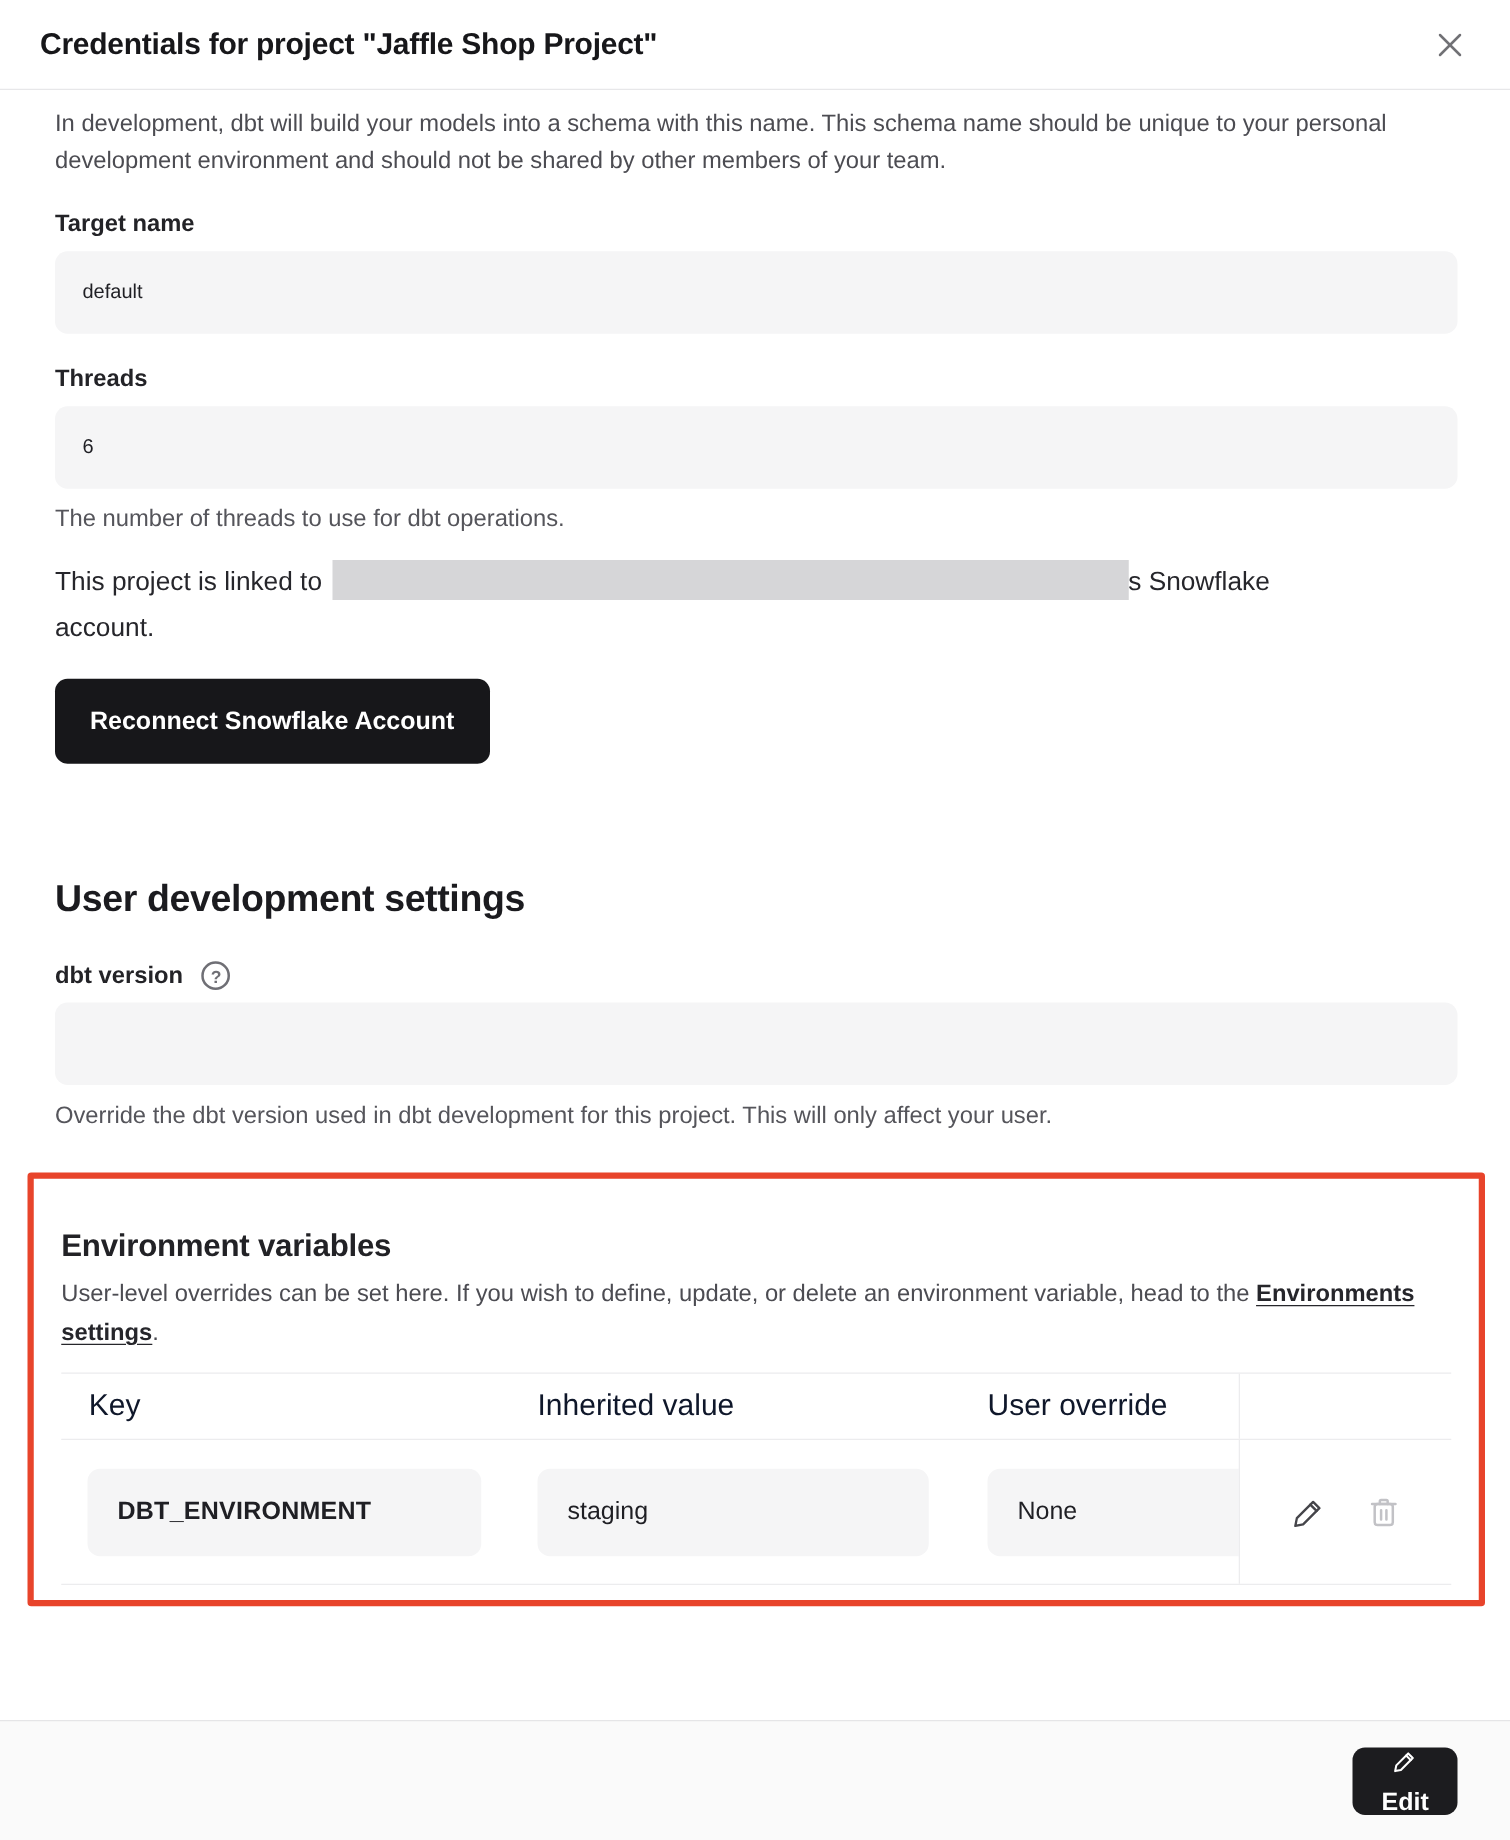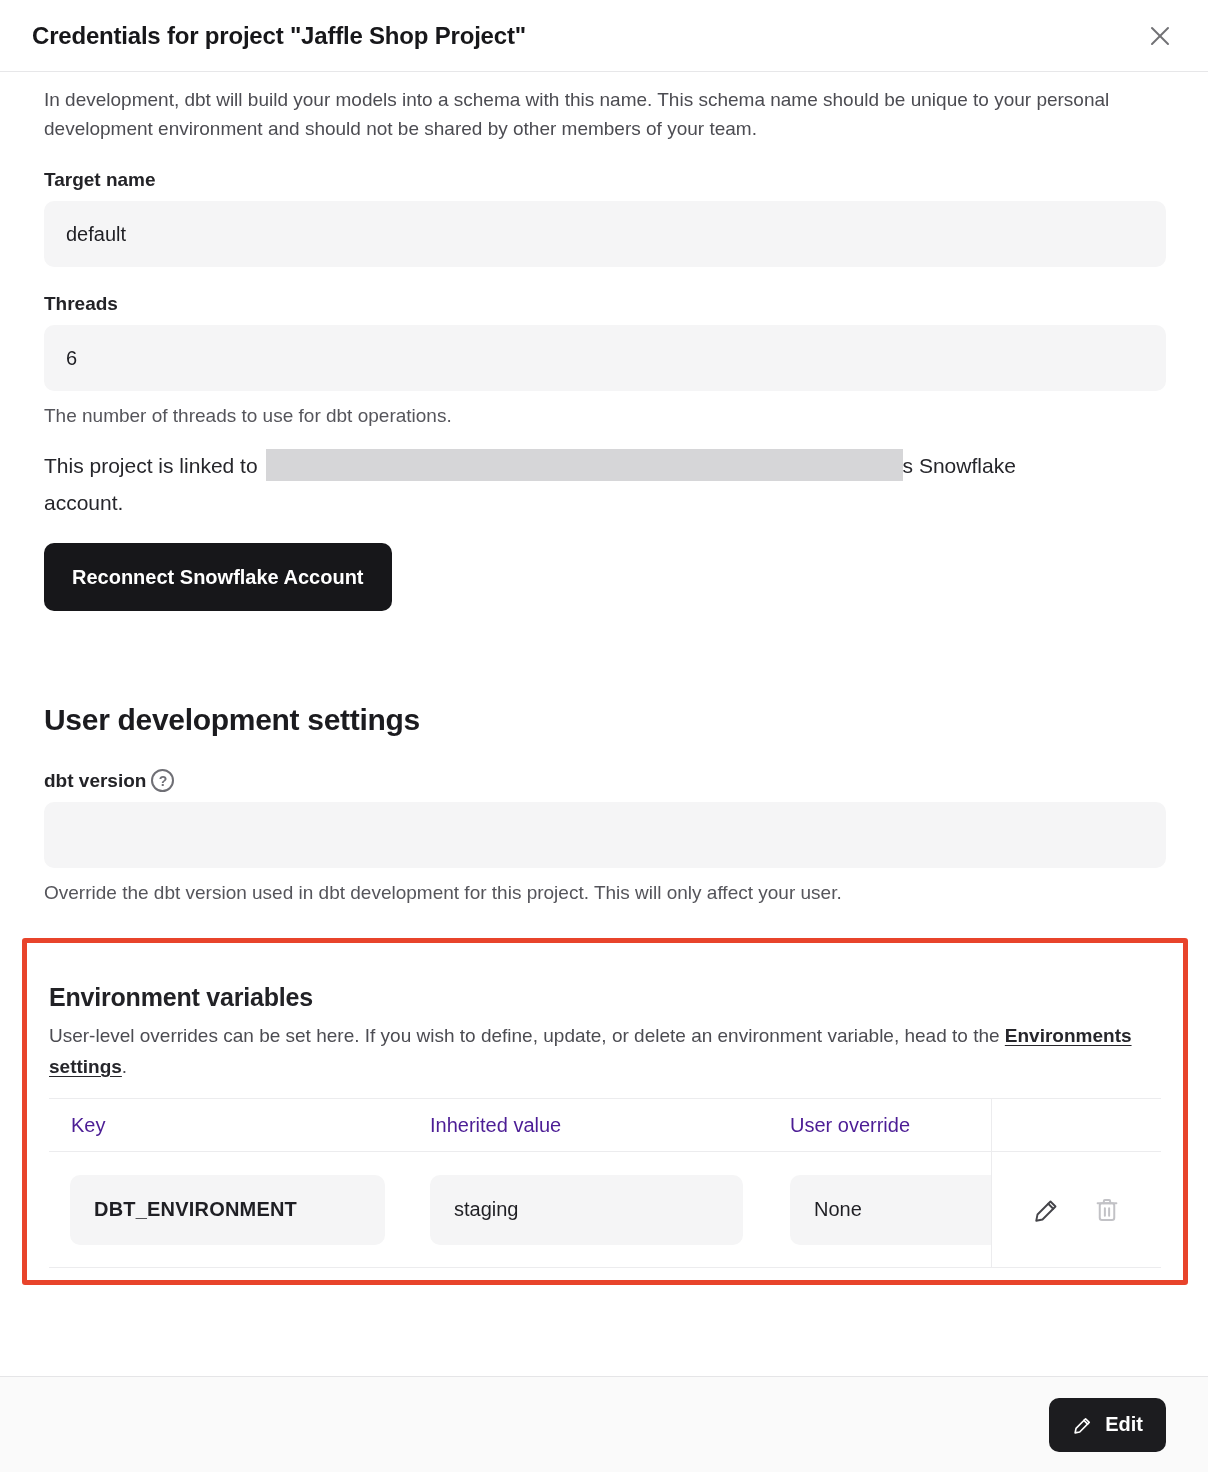--- a/index.html
+++ b/index.html
@@ -20,55 +20,55 @@
   }
   .modal-title { font-size:24px; font-weight:700; color:#17171a; letter-spacing:-0.2px; }
   .close-btn { background:none; border:none; cursor:pointer; padding:4px; display:flex; }
   
   .content { padding:0 42px 0 44px; }
   .para { font-size:19px; line-height:29px; color:#4c4c52; margin-top:13px; }
   .field-label { margin-top:26px; font-size:19px; font-weight:700; color:#232327; }
   .text-input {
     display:block; width:100%; height:66px; margin-top:10px;
     background:#f5f5f6; border:none; border-radius:10px;
-    padding:0 22px; font-size:20px; color:#1f1f24;
+    padding:0 22px; font-size:16px; color:#1f1f24;
     font-family:"Liberation Sans", sans-serif; outline:none;
   }
   .helper { font-size:19px; color:#55555b; margin-top:14px; }
   .linked-para { margin-top:20px; font-size:21px; line-height:37px; color:#26262b; }
   .redaction {
     display:inline-block; width:637px; height:32px;
     background:#d6d6d8; vertical-align:-8px; margin-left:8px;
   }
   .btn-dark {
     margin-top:22px; height:68px; padding:0 28px;
     background:#17171a; color:#ffffff; border:none; border-radius:10px;
     font-size:20px; font-weight:700; font-family:"Liberation Sans", sans-serif;
     cursor:pointer; display:inline-flex; align-items:center;
   }
   .section-heading { margin-top:92px; font-size:30px; font-weight:700; color:#1b1b1f; letter-spacing:-0.3px; }
-  .label-row { margin-top:32px; display:flex; align-items:center; gap:5px; }
+  .label-row { margin-top:32px; display:flex; align-items:center; gap:15px; }
   .help-icon {
     width:23px; height:23px; border:2px solid #6f6f75; border-radius:50%;
     color:#6f6f75; font-size:14px; font-weight:700;
     display:inline-flex; align-items:center; justify-content:center; cursor:pointer;
   }
   
   .env-box {
     margin:34px -22px 0 -22px;
     border:5px solid #e8442b; border-radius:3px;
     padding:40px 22px 12px 22px;
   }
   .env-heading { font-size:25px; font-weight:700; color:#222226; letter-spacing:-0.2px; }
   .env-desc { font-size:19px; line-height:31px; color:#4c4c52; margin-top:8px; }
   .env-link { color:#26262b; font-weight:700; text-decoration:underline; text-underline-offset:3px; cursor:pointer; }
   .env-table { margin-top:16px; border-top:1px solid #ececee; }
   .thead, .trow { display:grid; grid-template-columns:381px 360px 201px 1fr; align-items:center; }
   .thead { height:53px; border-bottom:1px solid #ececee; }
-  .th { font-size:20px; color:#4c1d95; }
+  .th { font-size:24px; color:#0f172a; }
   .th.first { padding-left:22px; }
   .cell-actions-head { height:100%; border-left:1px solid #ececee; }
   .trow { height:116px; border-bottom:1px solid #ececee; }
   .pill {
     height:70px; background:#f5f5f6; border-radius:10px;
     display:flex; align-items:center; padding:0 24px; font-size:20px; color:#1f1f24;
   }
   .pill-key { width:315px; margin-left:21px; font-weight:700; letter-spacing:0.2px; }
   .pill-inherited { width:313px; }
   .pill-override { width:201px; border-radius:10px 0 0 10px; }
@@ -81,21 +81,21 @@
   .modal-footer {
     position:absolute; left:0; right:0; bottom:0; height:96px;
     background:#fafafa; border-top:1px solid #e5e5e7;
     display:flex; align-items:center; justify-content:flex-end;
     padding:0 42px;
   }
   .edit-btn {
     height:54px; padding:0 23px;
     background:#1c1c1f; color:#ffffff; border:none; border-radius:10px;
     font-size:20px; font-weight:700; font-family:"Liberation Sans", sans-serif;
-    display:inline-flex; align-items:center; gap:11px; cursor:pointer;
+    display:inline-flex; align-items:center; gap:11px; cursor:pointer;flex-direction:column;
   }
 </style>
 </head>
 <body>
 
 <div>
 
   <div class="modal-header">
     <div class="modal-title">Credentials for project "Jaffle Shop Project"</div>
     <button class="close-btn">

